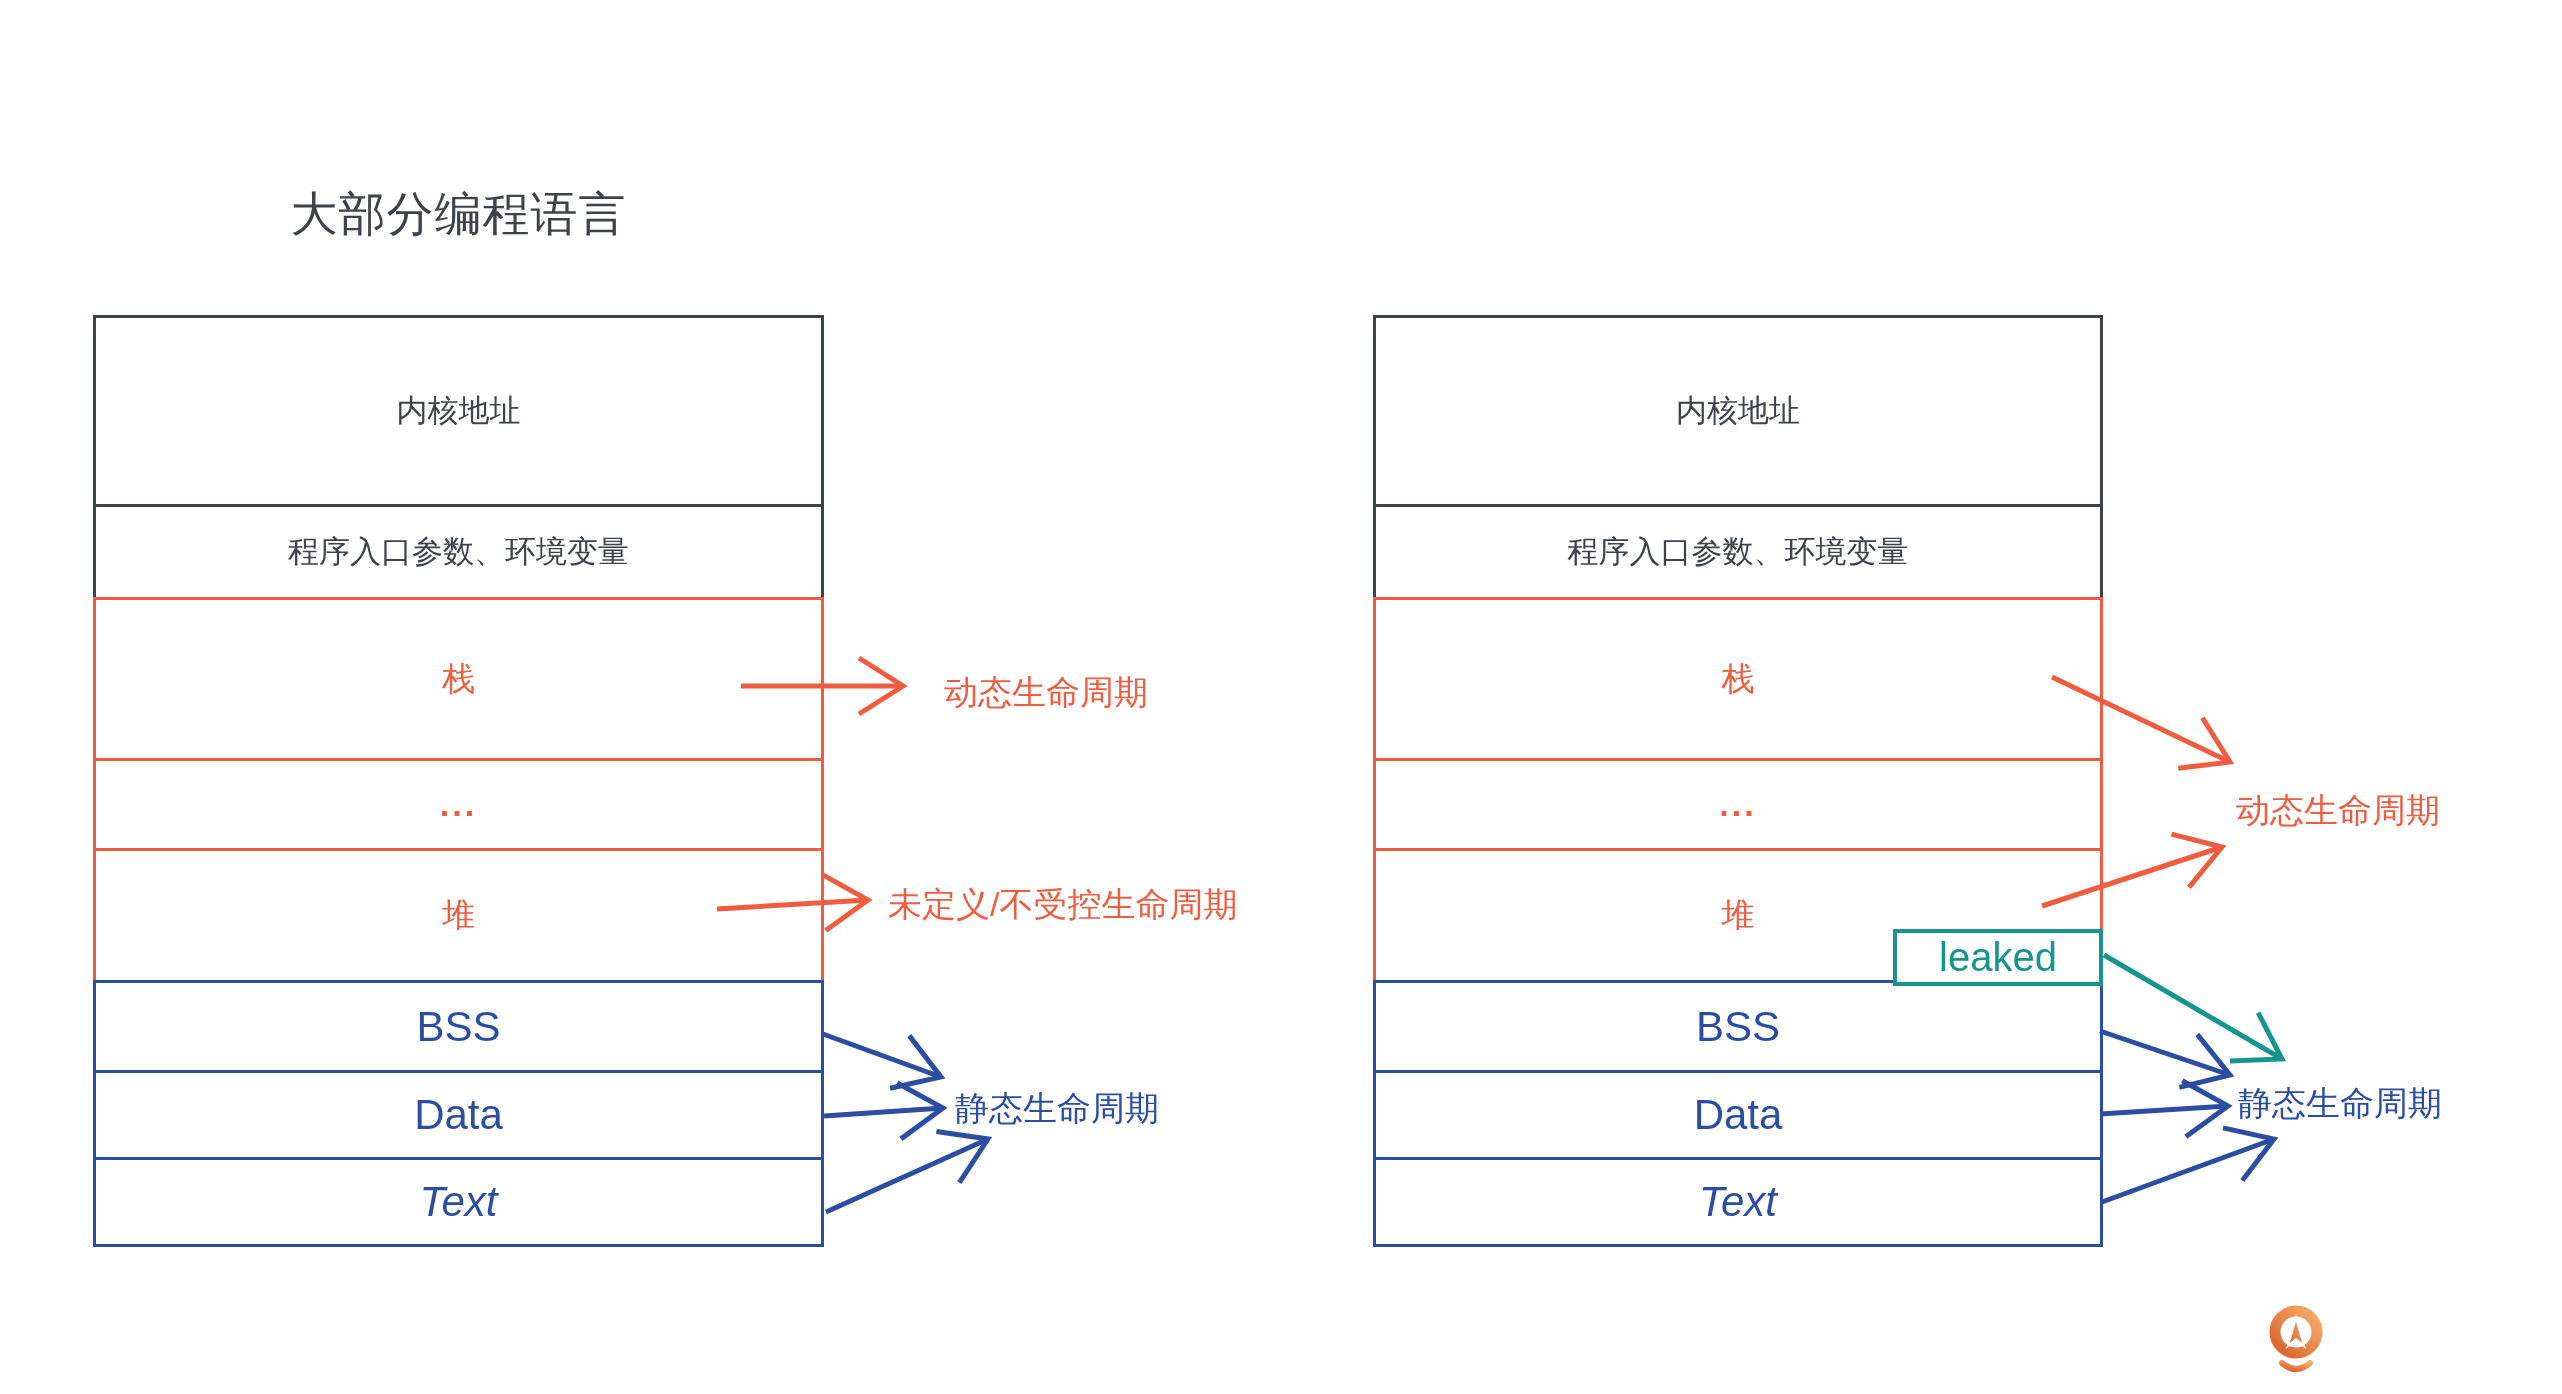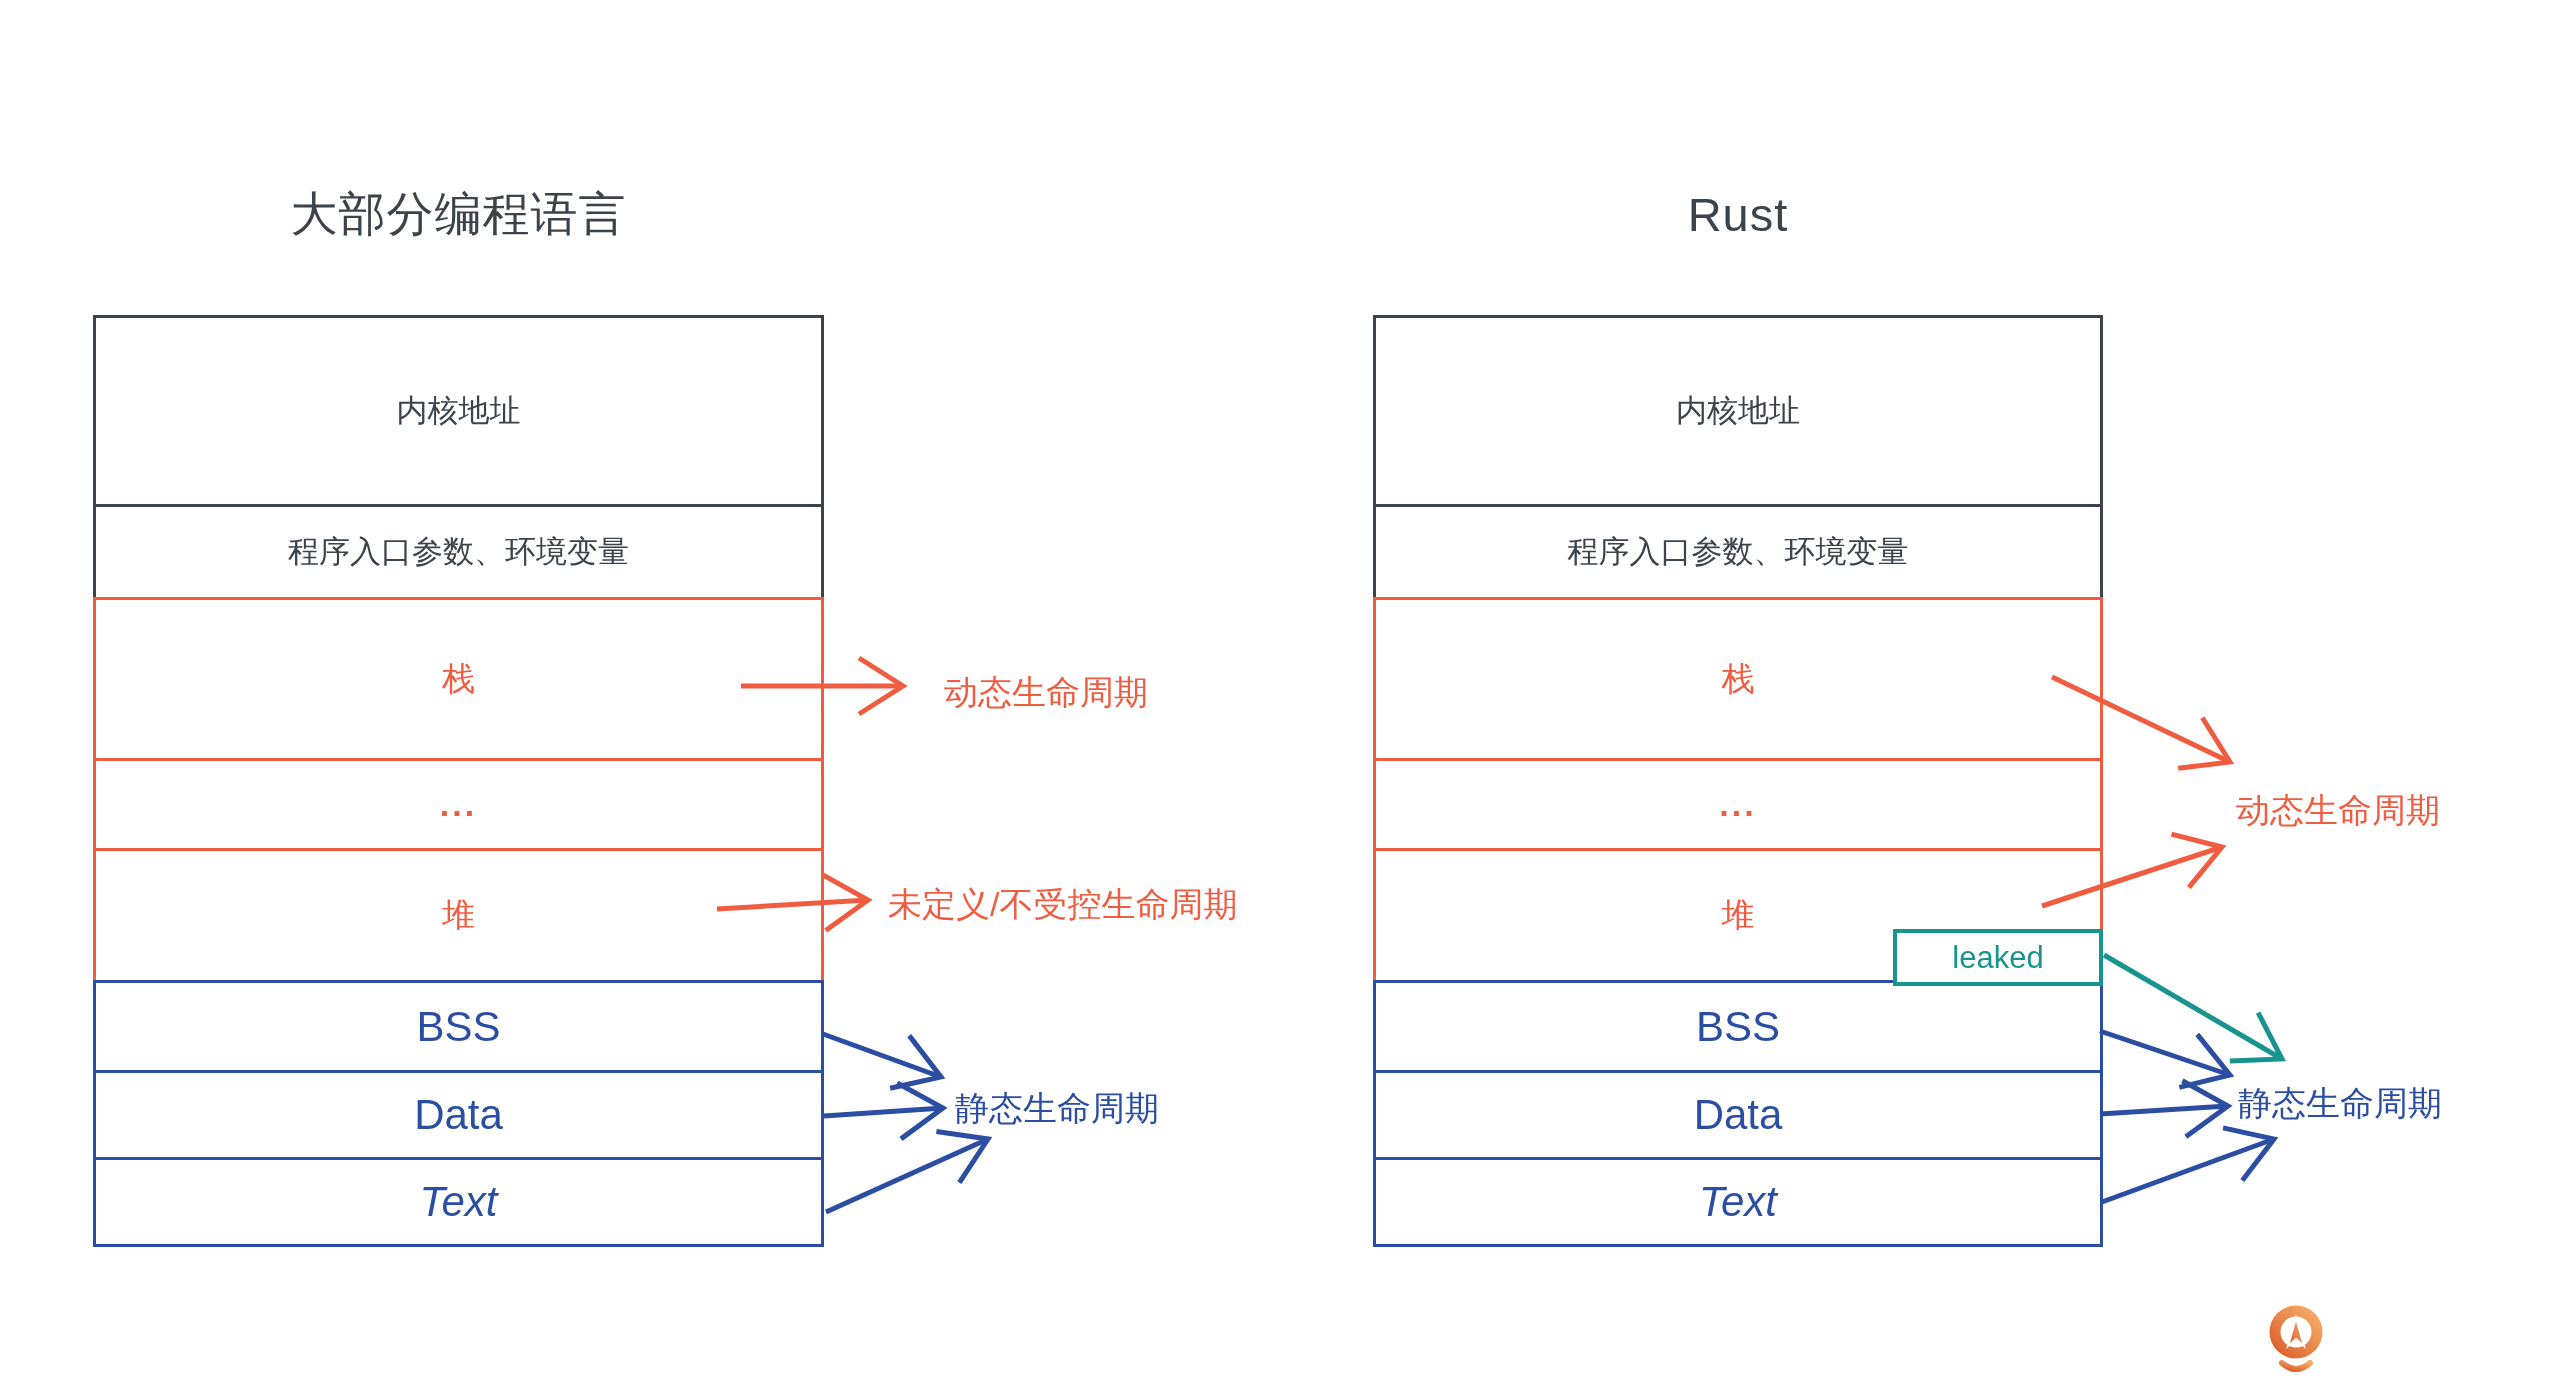--- a/index.html
+++ b/index.html
@@ -33,21 +33,21 @@
   .h-data{height:90px;}
   .h-text{height:90px;font-style:italic;}
   .g-kernel{border-color:#3C434C;color:#3D434B;font-size:31px;}
   .g-dyn{border-color:#F05C40;color:#F05C40;font-size:33px;}
   .g-sta{border-color:#2B4EA2;color:#2B4EA2;font-size:42px;}
   .dots-label{font-weight:700;letter-spacing:3px;font-size:34px;}
 
   
   .leaked-box{
     position:absolute;left:1893px;top:881px;width:210px;height:57px;box-sizing:border-box;
-    border:4px solid #17948D;background:#ffffff;color:#17948D;font-size:31px;
+    border:4px solid #17948D;background:#ffffff;color:#17948D;font-size:40px;
     display:flex;align-items:center;justify-content:center;z-index:3;
   }
 
   
   .ann{position:absolute;font-size:34px;white-space:nowrap;z-index:2;}
   .ann.orange{color:#F05C40;}
   .ann.blue{color:#2B4EA2;}
   .ann-left-dynamic{left:944px;top:622px;}
   .ann-left-uncontrolled{left:888px;top:834px;}
   .ann-left-static{left:955px;top:1038px;}
@@ -60,21 +60,20 @@
   
   .brand{position:absolute;left:2206px;top:1256px;display:flex;align-items:center;gap:14px;z-index:1;flex-direction:column;}
   .brand-text{font-size:43px;color:#8C8C90;letter-spacing:2px;}
 </style>
 </head>
 <body>
 
 <div class="canvas">
 
   <div class="col-title left">大部分编程语言</div>
-  <div class="col-title right">Rust</div>
 
   <div class="membox left">
     <div class="mrow g-kernel h-kernel">
         <span>内核地址</span>
       </div>
     <div class="mrow g-kernel h-args">
         <span>程序入口参数、环境变量</span>
       </div>
     <div class="mrow g-dyn h-stack">
         <span>栈</span>

